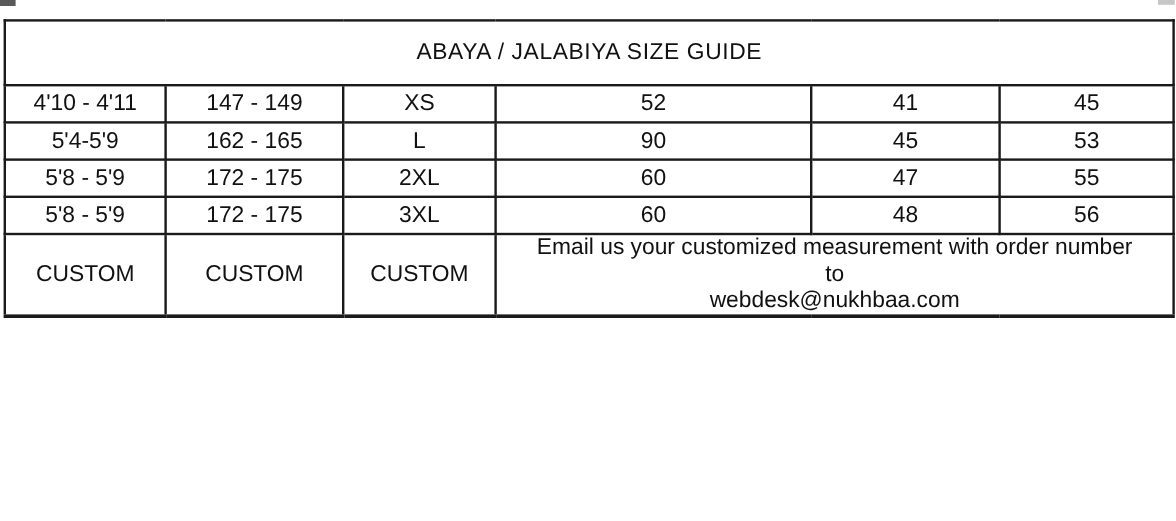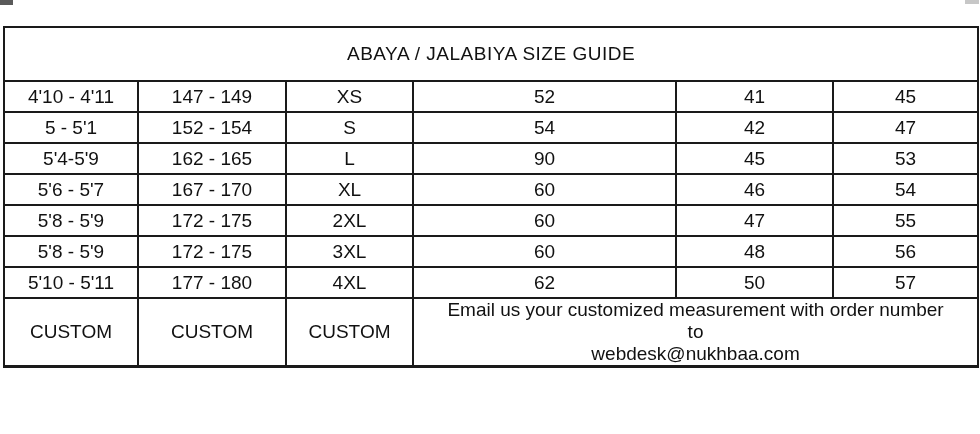--- a/index.html
+++ b/index.html
@@ -8,21 +8,21 @@
     width: 980px;
     height: 434px;
     background: #ffffff;
     font-family: "Liberation Sans", sans-serif;
     color: #111111;
     overflow: hidden;
   }
   table.size-guide {
     position: absolute;
     left: 3px;
-    top: 26px;
+    top: 16px;
     width: 974px;
     border-collapse: collapse;
     table-layout: fixed;
   }
   table.size-guide td, table.size-guide th {
     border: 2px solid #1a1a1a;
     text-align: center;
     vertical-align: middle;
     font-weight: 400;
     font-size: 19px;
@@ -81,67 +81,43 @@
 
     <tr class="data-row">
       <td>4'10 - 4'11</td>
       <td>147 - 149</td>
       <td>XS</td>
       <td>52</td>
       <td>41</td>
       <td>45</td>
     </tr>
     <tr class="data-row">
-      <td>5 - 5'1</td>
-      <td>152 - 154</td>
-      <td>S</td>
-      <td>54</td>
-      <td>42</td>
-      <td>47</td>
-    </tr>
-    <tr class="data-row">
       <td>5'4-5'9</td>
       <td>162 - 165</td>
       <td>L</td>
       <td>90</td>
       <td>45</td>
       <td>53</td>
-    </tr>
-    <tr class="data-row">
-      <td>5'6 - 5'7</td>
-      <td>167 - 170</td>
-      <td>XL</td>
-      <td>60</td>
-      <td>46</td>
-      <td>54</td>
     </tr>
     <tr class="data-row">
       <td>5'8 - 5'9</td>
       <td>172 - 175</td>
       <td>2XL</td>
       <td>60</td>
       <td>47</td>
       <td>55</td>
     </tr>
     <tr class="data-row">
       <td>5'8 - 5'9</td>
       <td>172 - 175</td>
       <td>3XL</td>
       <td>60</td>
       <td>48</td>
       <td>56</td>
     </tr>
-    <tr class="data-row">
-      <td>5'10 - 5'11</td>
-      <td>177 - 180</td>
-      <td>4XL</td>
-      <td>62</td>
-      <td>50</td>
-      <td>57</td>
-    </tr>
 
     <tr class="custom-row">
       <td class="custom-cell">CUSTOM</td>
       <td class="custom-cell">CUSTOM</td>
       <td class="custom-cell">CUSTOM</td>
       <td class="note-cell" colspan="3">
         <div>Email us your customized measurement with order number</div>
         <div>to</div>
         <div>webdesk@nukhbaa.com</div>
       </td>

